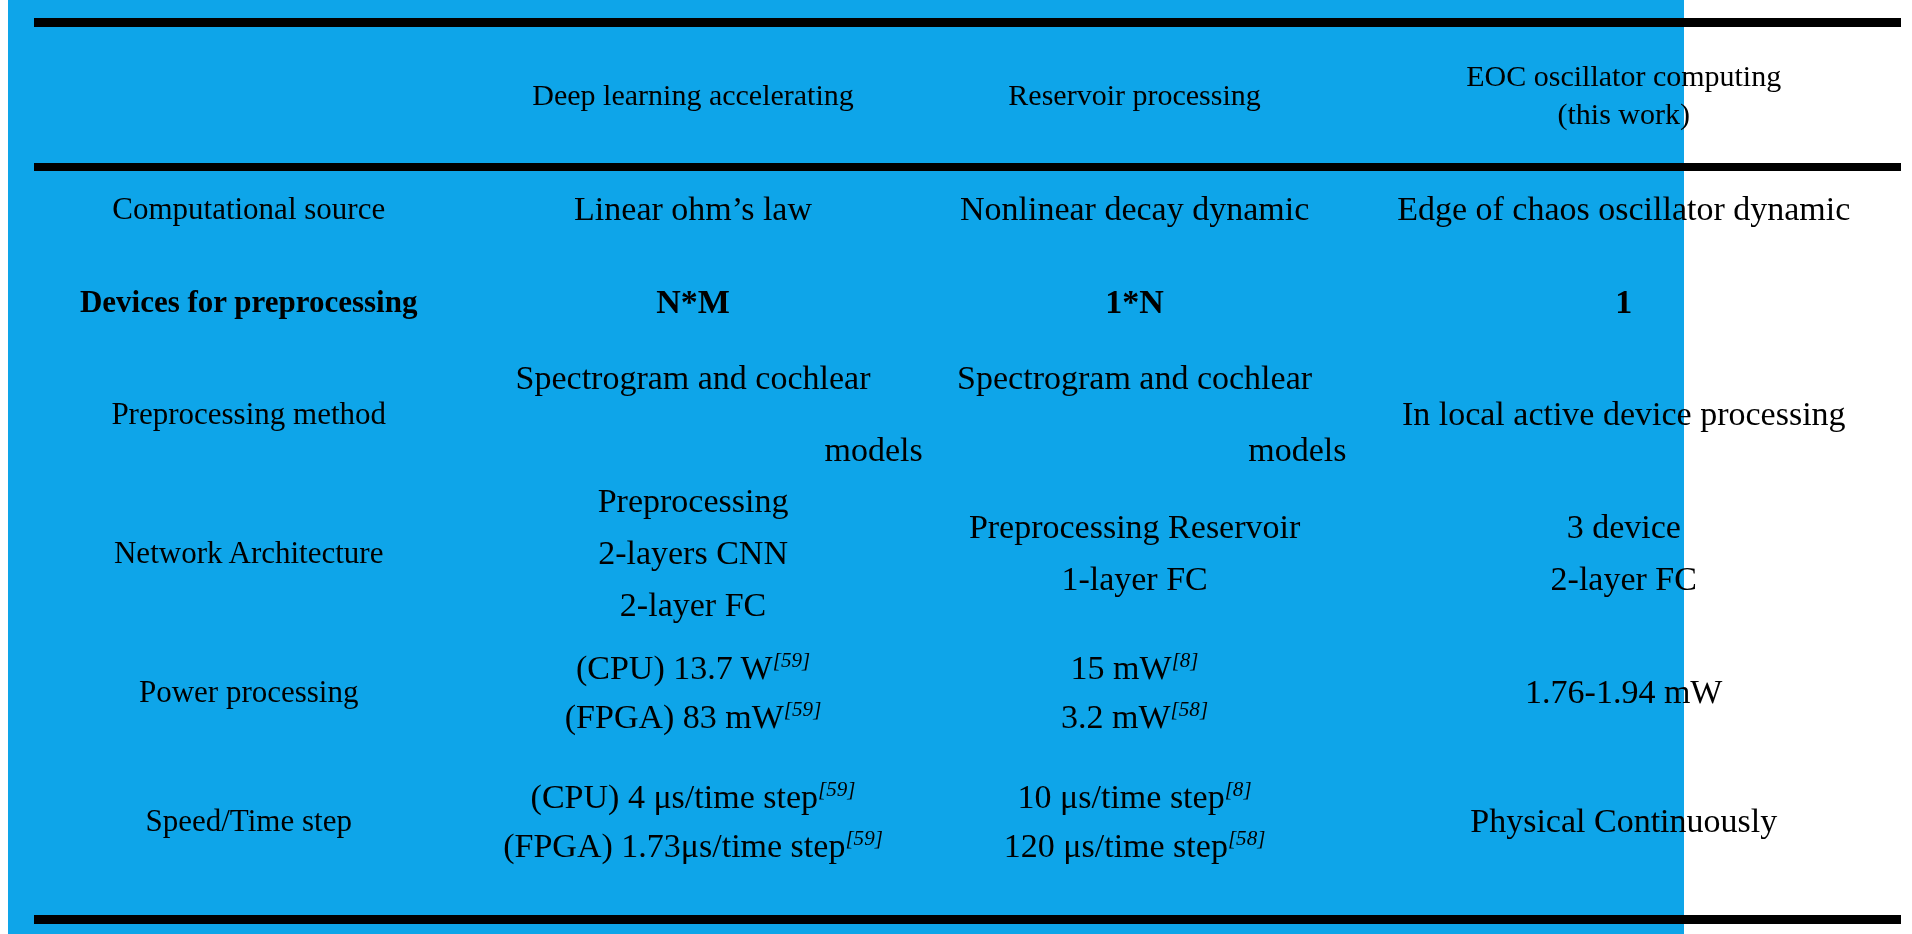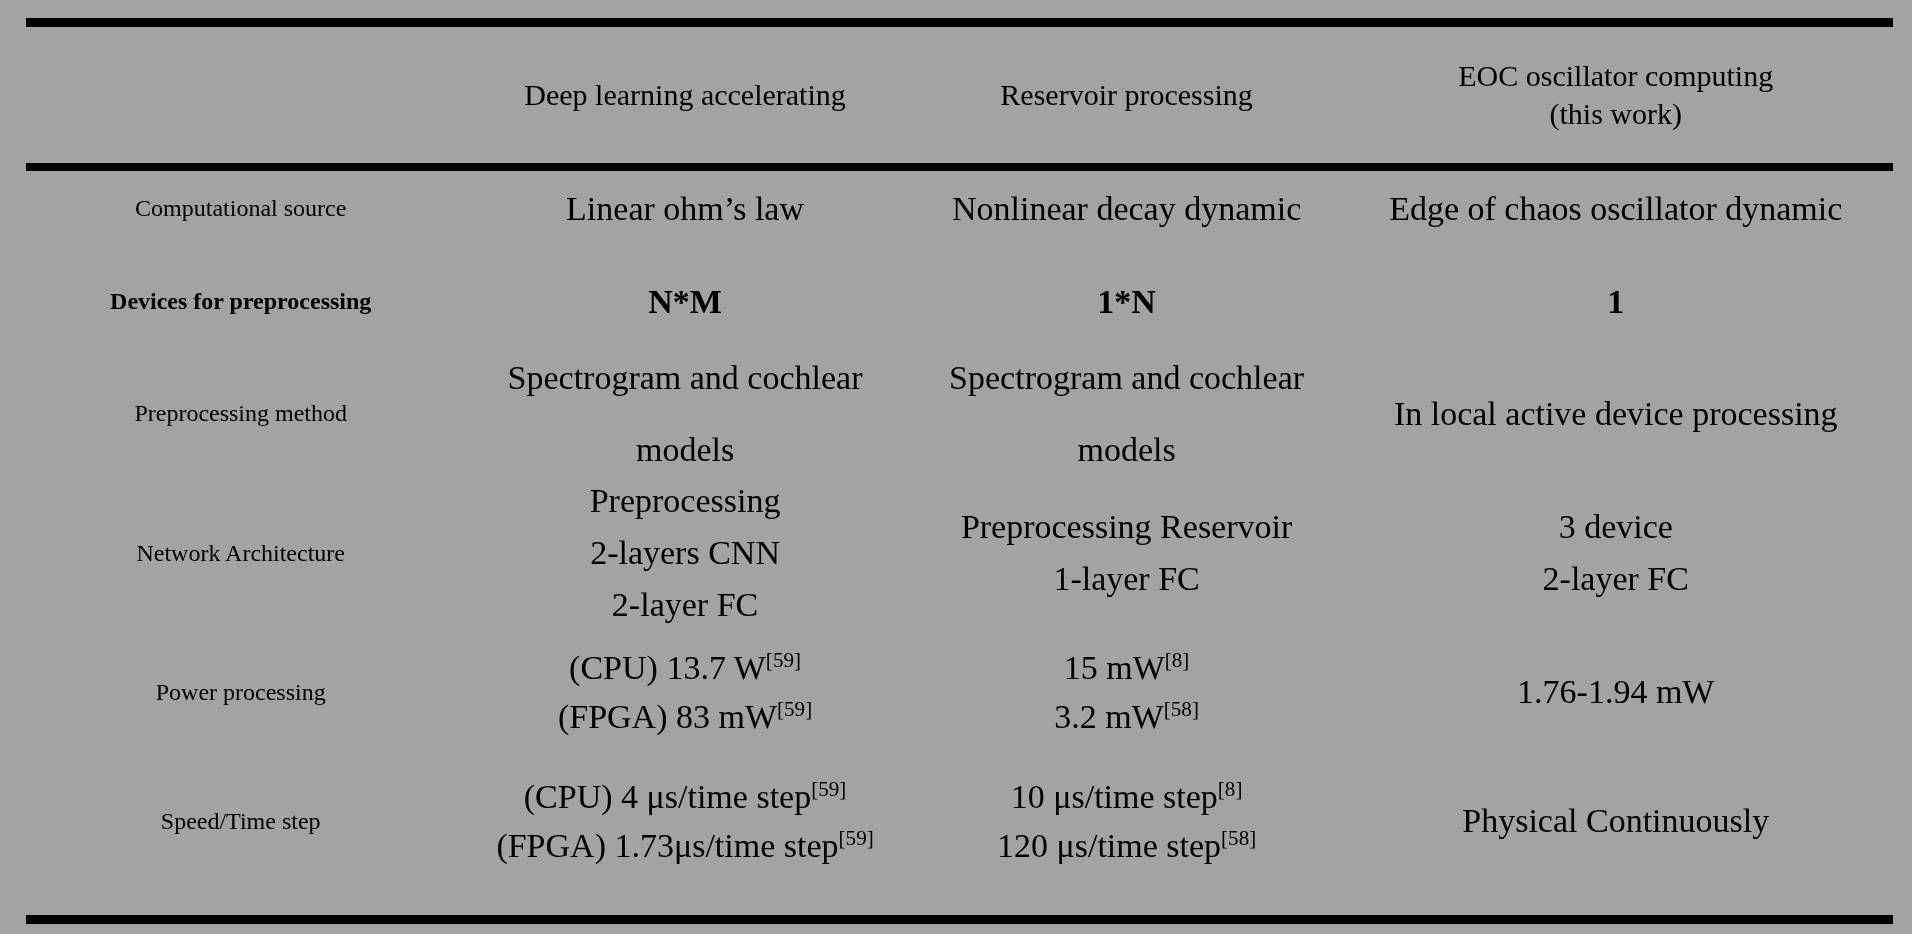--- a/index.html
+++ b/index.html
@@ -11,23 +11,24 @@
   body {
     width: 1912px;
     height: 934px;
     font-family: "Liberation Serif", "DejaVu Serif", serif;
     color: #000000;
     overflow: hidden;
   }
 
   #table-root {
     position: relative;
-    width: 1912px;
+    width: 1676px;
     height: 934px;
-    background: #a3a3a3;
+    background: #0ea5e9;
+    margin-left: 8px;
   }
 
   .rule {
     position: absolute;
     left: 26px;
     width: 1867px;
     background: #000000;
   }
   .rule-top    { top: 18px;  height: 9px; }
   .rule-header { top: 163px; height: 8px; }
@@ -66,42 +67,43 @@
     padding: 0 6px;
   }
   thead th.blank { font-weight: normal; }
 
   
   tbody td {
     font-size: 34px;
     line-height: 1.30;
     padding: 0 6px;
   }
-  tbody td.rowlabel { font-size: 24px; }
+  tbody td.rowlabel { font-size: 31px; }
 
   tr.r-compsource  td { height: 92px; }
   tr.r-devices     td { height: 94px; font-weight: bold; }
   tr.r-premethod   td { height: 130px; }
   tr.r-netarch     td { height: 148px; }
   tr.r-power       td { height: 130px; }
   tr.r-speed       td { height: 128px; }
 
   .line { display: block; white-space: nowrap; }
 
   sup.cite {
     font-size: 0.62em;
     vertical-align: super;
     line-height: 0;
     letter-spacing: 0;
+    font-style: italic;
   }
 
   
   .stack { display: block; }
   .stack .line + .line { margin-top: 4px; }
-  .stack-wide .line + .line { margin-top: 28px; }
+  .stack-wide .line + .line { margin-top: 28px; text-align: right; }
   .stack-arch .line + .line { margin-top: 8px; }
 </style>
 </head>
 <body>
 
 <div id="table-root">
 
   <div class="rule rule-top"></div>
   <div class="rule rule-header"></div>
   <div class="rule rule-bottom"></div>

